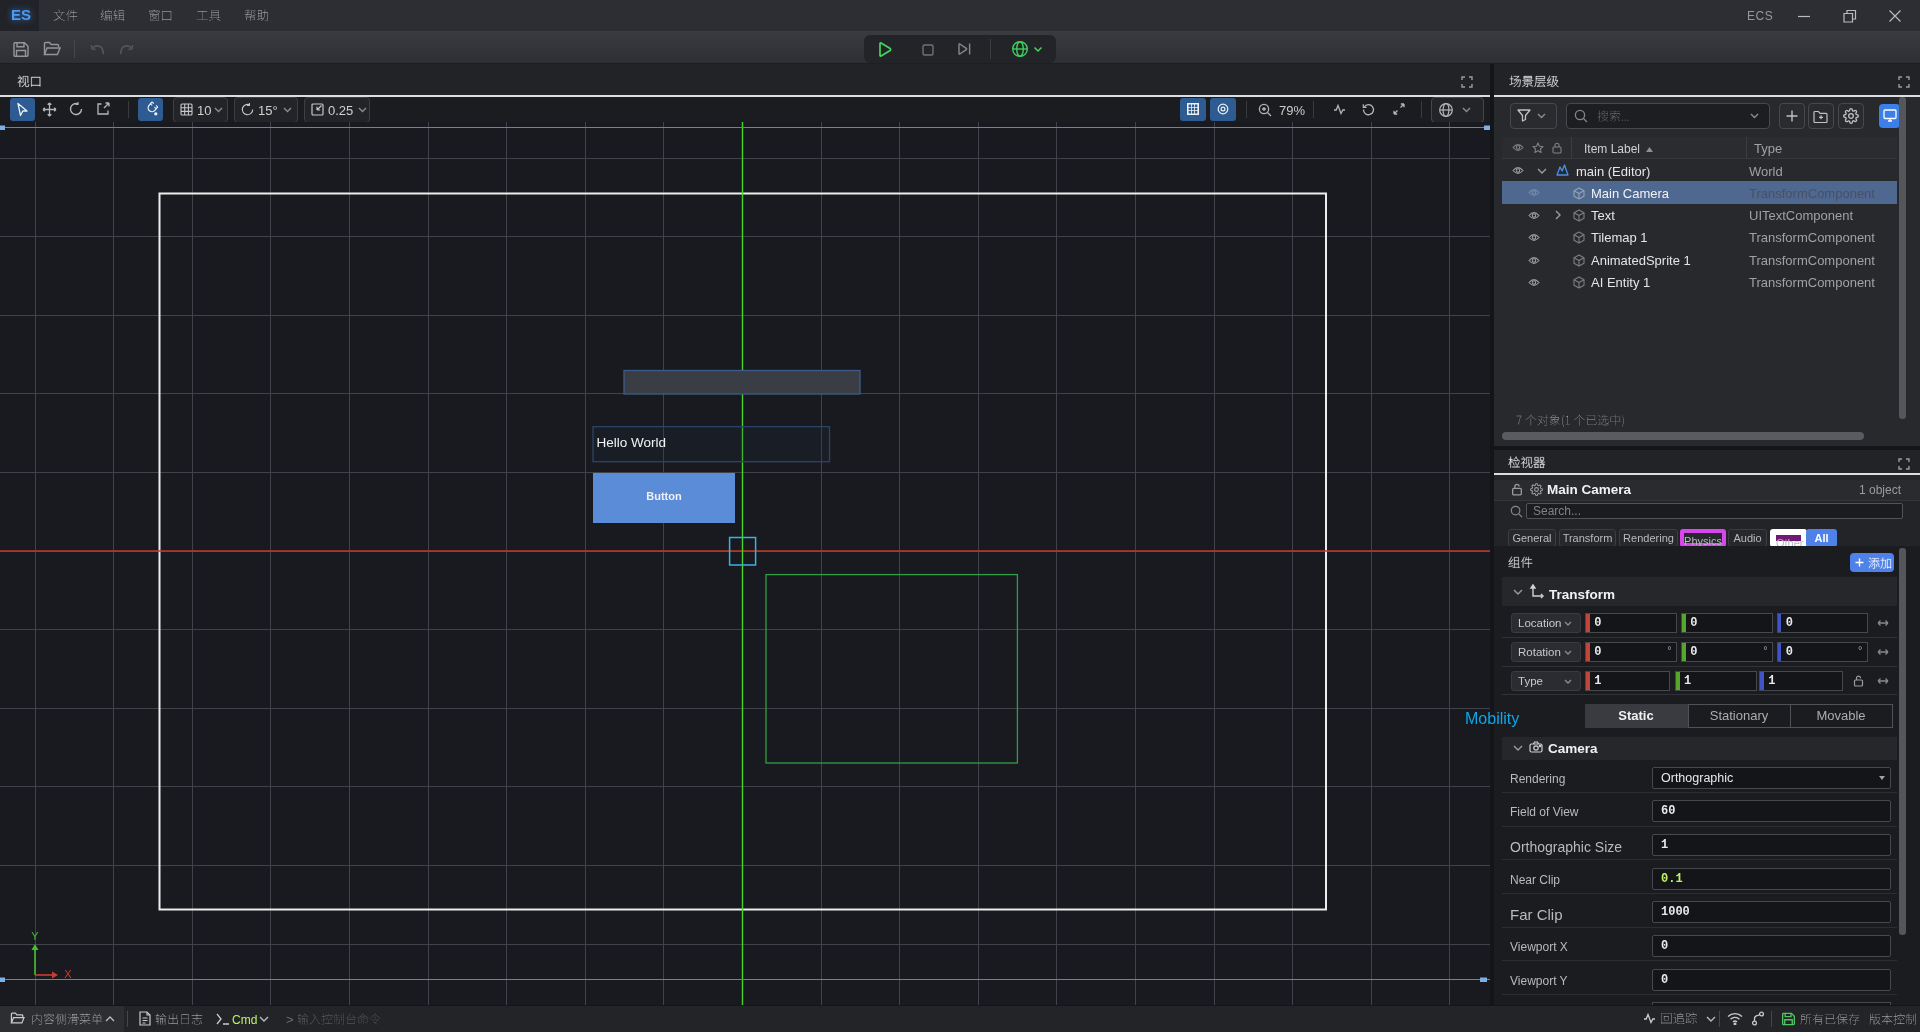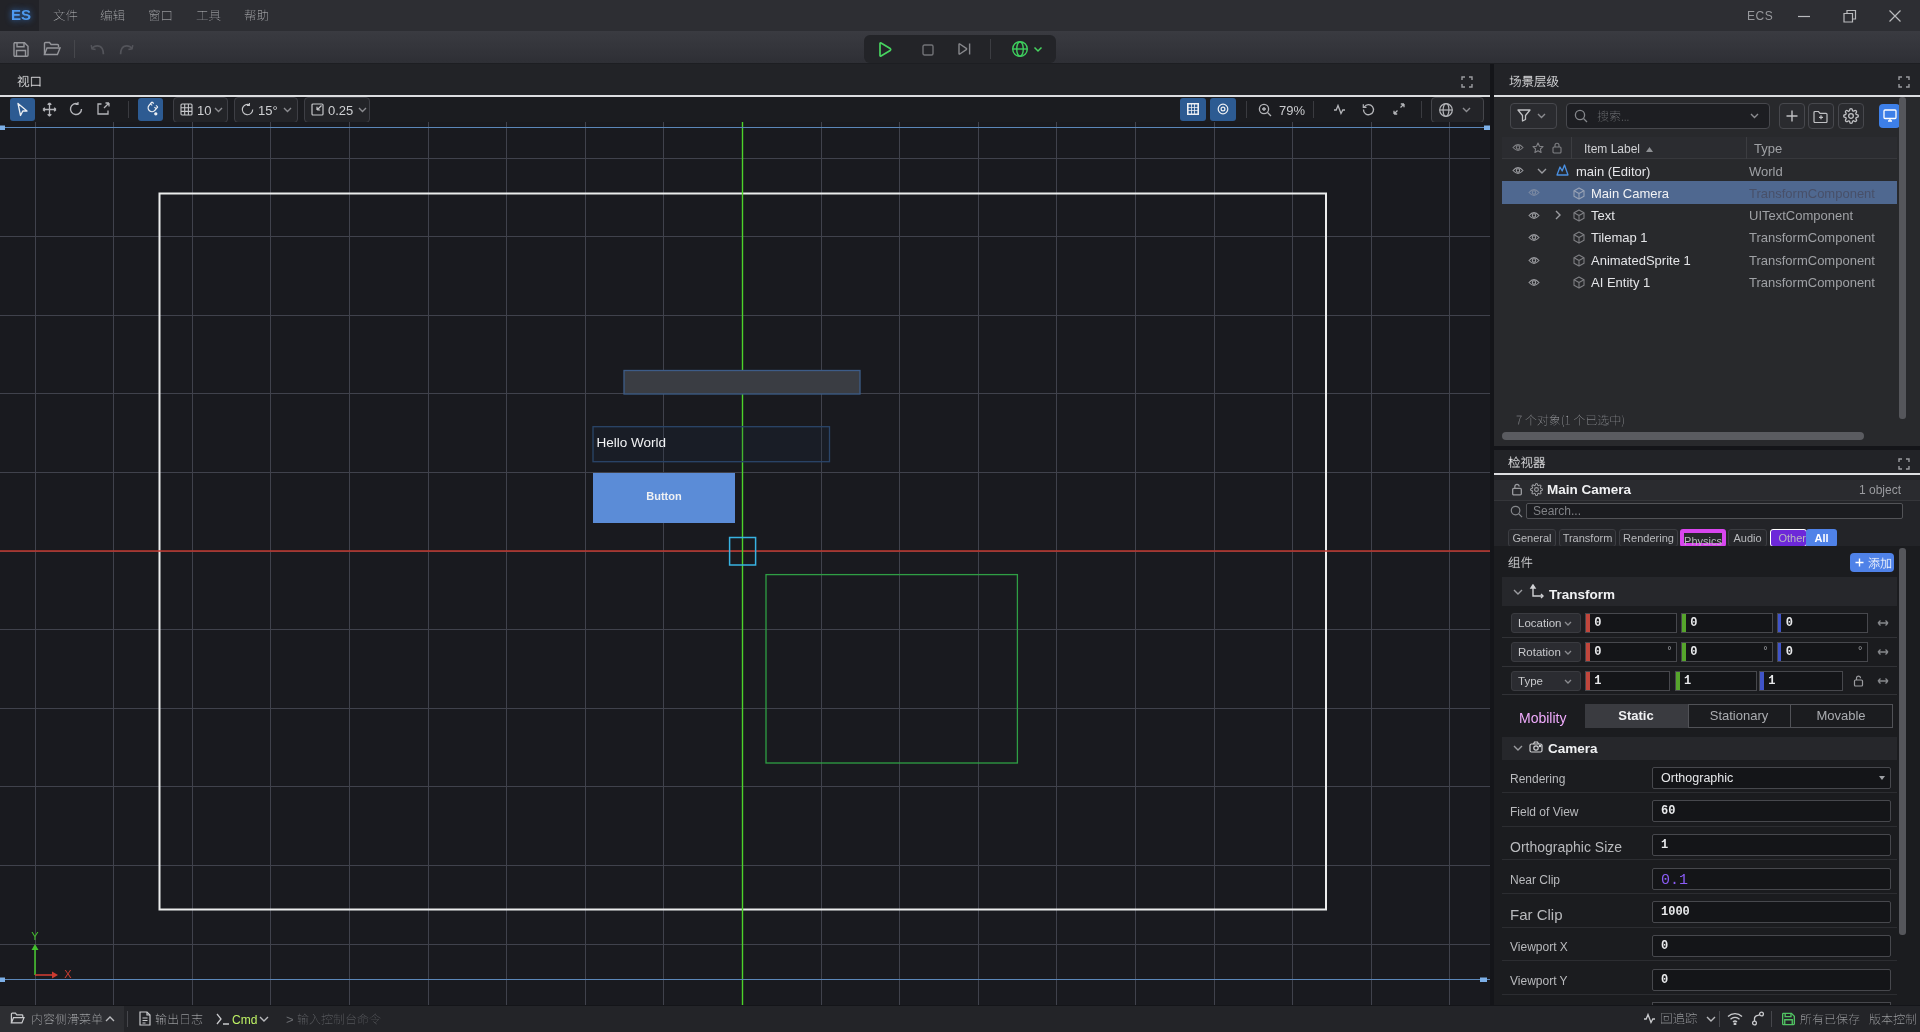--- a/index.html
+++ b/index.html
@@ -359,21 +359,21 @@
     <circle cx="6" cy="6" r="4.6"></circle>
     <path d="M9.5 9.5 13 13"></path>
   </svg>
 <div class="abs" style="left:1526px;top:503px;width:377px;height:16px;background:#1b1c20;border:1px solid #525357;border-radius:2px"></div>
 <div class="txt" style="left:1533px;top:504px;font-size:12px;color:#808286">Search...</div>
 <div class="abs" style="left:1508px;top:529px;width:48px;height:18px;background:#27282c;border:1px solid #3c3d42;border-radius:3px;color:#b9babd;font-size:11px;text-align:center;line-height:17px">General</div>
 <div class="abs" style="left:1559px;top:529px;width:57px;height:18px;background:#27282c;border:1px solid #3c3d42;border-radius:3px;color:#b9babd;font-size:11px;text-align:center;line-height:17px">Transform</div>
 <div class="abs" style="left:1619px;top:529px;width:59px;height:18px;background:#27282c;border:1px solid #3c3d42;border-radius:3px;color:#b9babd;font-size:11px;text-align:center;line-height:17px">Rendering</div>
 <div class="abs" style="left:1680px;top:529px;width:46px;height:18px;background:#27282c;border:4px solid #d946ef;border-radius:3px;color:#b9babd;font-size:11px;text-align:center;line-height:17px">Physics</div>
 <div class="abs" style="left:1728px;top:529px;width:39px;height:18px;background:#27282c;border:1px solid #3c3d42;border-radius:3px;color:#b9babd;font-size:11px;text-align:center;line-height:17px">Audio</div>
-<div class="abs" style="left:1770px;top:529px;width:37px;height:18px;background:#6d28d9;border:1px solid #ffffff;border-radius:3px;color:#b9babd;font-size:11px;text-align:right;line-height:17px">Other</div>
+<div class="abs" style="left:1770px;top:529px;width:37px;height:18px;background:#701a75;border:6px solid #ffffff;border-radius:3px;color:#b9babd;font-size:11px;text-align:left;line-height:17px">Other</div>
 <div class="abs" style="left:1806px;top:529px;width:31px;height:18px;background:#4f82e8;border-radius:3px;color:#fff;font-size:11px;font-weight:bold;text-align:center;line-height:18px">All</div>
 <div class="abs" style="left:1494px;top:546px;width:426px;height:459px;background:#1b1c1f"></div>
 <svg style="position:absolute;left:1508px;top:556px" width="26" height="15" viewBox="0 0 26 15">
     <path d="M4.7 11.2H11.9V11.6H4.7ZM6.2 4.5H10.6V4.8H6.2ZM6.2 7.8H10.6V8.2H6.2ZM6.1 1.2H10.7V11.4H10.4V1.6H6.5V11.4H6.1ZM0.9 8.6Q0.8 8.5 0.8 8.4Q0.8 8.3 0.8 8.3Q0.7 8.2 0.7 8.1Q0.9 8.1 1.1 7.9Q1.4 7.7 1.7 7.3Q1.9 7.1 2.2 6.7Q2.5 6.3 3 5.8Q3.4 5.2 3.8 4.6Q4.3 4 4.7 3.3L5.1 3.5Q4.2 4.9 3.2 6.1Q2.2 7.4 1.2 8.3V8.3Q1.2 8.3 1.2 8.3Q1.1 8.3 1 8.4Q1 8.4 0.9 8.5Q0.9 8.5 0.9 8.6ZM0.9 8.6V8.2L1.1 8L4.9 7.3Q4.9 7.3 4.9 7.4Q4.9 7.5 5 7.6Q3.6 7.9 2.8 8.1Q2.1 8.2 1.7 8.3Q1.2 8.4 1.1 8.5Q0.9 8.5 0.9 8.6ZM0.8 5.6Q0.8 5.5 0.7 5.5Q0.7 5.4 0.7 5.3Q0.7 5.2 0.6 5.2Q0.8 5.1 1 4.9Q1.2 4.7 1.4 4.4Q1.5 4.2 1.7 3.8Q2 3.4 2.3 2.9Q2.6 2.4 2.9 1.8Q3.2 1.2 3.5 0.7L3.8 0.8Q3.4 1.7 3 2.5Q2.5 3.3 2.1 4Q1.6 4.7 1.1 5.3V5.3Q1.1 5.3 1.1 5.3Q1 5.4 1 5.4Q0.9 5.5 0.8 5.5Q0.8 5.5 0.8 5.6ZM0.8 5.6V5.2L1.1 5.1L3.9 4.7Q3.9 4.8 3.9 4.9Q3.9 5 3.9 5.1Q2.9 5.2 2.3 5.3Q1.7 5.4 1.4 5.4Q1.1 5.5 1 5.5Q0.8 5.6 0.8 5.6ZM0.7 10.5Q1.2 10.4 1.9 10.2Q2.6 10.1 3.4 9.9Q4.2 9.7 5 9.5L5 9.9Q3.9 10.1 2.7 10.4Q1.6 10.7 0.7 10.9Z M20.3 0.8H20.6V11.9H20.3ZM18.1 1.2 18.4 1.2Q18.3 2.2 18 3Q17.8 3.8 17.5 4.6Q17.2 5.3 16.8 5.9Q16.8 5.8 16.7 5.8Q16.6 5.8 16.6 5.7Q16.5 5.7 16.5 5.6Q16.9 5.1 17.2 4.4Q17.5 3.7 17.7 2.9Q17.9 2 18.1 1.2ZM17.8 3.3H23.7V3.7H17.7ZM16.5 7H24.2V7.4H16.5ZM16.2 0.7 16.5 0.8Q16.1 1.8 15.6 2.8Q15.1 3.8 14.6 4.7Q14 5.5 13.3 6.2Q13.3 6.2 13.3 6.1Q13.2 6.1 13.2 6Q13.1 6 13.1 5.9Q13.7 5.3 14.3 4.4Q14.8 3.6 15.3 2.6Q15.8 1.7 16.2 0.7ZM14.9 3.6 15.2 3.3 15.2 3.3V11.8H14.9Z" fill="#dfe0e3" stroke="#dfe0e3" stroke-width="0.35"></path>
   </svg>
 <div class="abs" style="left:1850px;top:553px;width:44px;height:19px;background:#4f82e8;border-radius:4px"></div>
 <svg class="abs" style="left:1855px;top:558px" width="9" height="9" viewBox="0 0 9 9" fill="none" stroke="#fff" stroke-width="1.4">
     <path d="M4.5 0.5v8M0.5 4.5h8"></path>
   </svg>
 <svg style="position:absolute;left:1868px;top:557px" width="25" height="14" viewBox="0 0 25 14">
@@ -443,21 +443,21 @@
 <div class="abs" style="left:1760.3px;top:672px;width:3.5px;height:18px;background:#4054c8"></div>
 <div class="txt" style="left:1768.3px;top:674px;font-size:12px;font-weight:bold;font-family:'Liberation Mono',monospace;color:#e8e9eb">1</div>
 <svg class="abs" style="left:1853px;top:675px" width="11" height="12" viewBox="0 0 10 12" fill="none" stroke="#9b9ca0" stroke-width="1.2">
     <rect x="1" y="5" width="8" height="6" rx="1"></rect>
     <path d="M3 5V3.2a2 2 0 0 1 4 0"></path>
   </svg>
 <svg class="abs" style="left:1876px;top:676px" width="14" height="10" viewBox="0 0 14 10" fill="none" stroke="#86888c" stroke-width="1.3">
     <path d="M2 5h10M2 5l2.5-2.5M2 5l2.5 2.5M12 5l-2.5-2.5M12 5l-2.5 2.5"></path>
   </svg>
 <div class="abs" style="left:1502px;top:694px;width:395px;height:1px;background:#313236"></div>
-<div class="txt" style="left:1519px;top:710px;font-size:14px;color:#f0abfc">Mobility</div>
+<div class="txt" style="left:1465px;top:710px;font-size:16px;color:#0ea5e9">Mobility</div>
 <div class="abs" style="left:1585px;top:704px;width:308px;height:24px;border:1px solid #515257"></div>
 <div class="abs" style="left:1585px;top:704px;width:103px;height:24px;background:#3a3b40"></div>
 <div class="abs" style="left:1688px;top:704px;width:1px;height:24px;background:#515257"></div>
 <div class="abs" style="left:1790px;top:704px;width:1px;height:24px;background:#515257"></div>
 <div class="txt" style="left:1636px;top:708px;font-size:13px;font-weight:bold;color:#f0f1f3;transform:translateX(-50%)">Static</div>
 <div class="txt" style="left:1739px;top:708px;font-size:13px;color:#aaacb0;transform:translateX(-50%)">Stationary</div>
 <div class="txt" style="left:1841px;top:708px;font-size:13px;color:#aaacb0;transform:translateX(-50%)">Movable</div>
 <div class="abs" style="left:1502px;top:737px;width:395px;height:23px;background:#26272b"></div>
 <svg class="abs" style="left:1513px;top:745px" width="10" height="6" viewBox="0 0 10 6" fill="none" stroke="#9b9ca0" stroke-width="1.4">
     <path d="M1 1l4 4 4-4"></path>
@@ -478,21 +478,21 @@
 <div class="txt" style="left:1510px;top:805.2px;font-size:12px;color:#b9babd">Field of View</div>
 <div class="abs" style="left:1652px;top:800.2px;width:239px;height:22px;background:#141518;border:1px solid #47484d;border-radius:2px"></div>
 <div class="txt" style="left:1661px;top:804.2px;font-size:12px;font-weight:bold;font-family:'Liberation Mono',monospace;color:#e8e9eb">60</div>
 <div class="abs" style="left:1502px;top:791.9000000000001px;width:395px;height:1px;background:#2c2d31"></div>
 <div class="txt" style="left:1510px;top:838.9px;font-size:14px;color:#b9babd">Orthographic Size</div>
 <div class="abs" style="left:1652px;top:833.9px;width:239px;height:22px;background:#141518;border:1px solid #47484d;border-radius:2px"></div>
 <div class="txt" style="left:1661px;top:837.9px;font-size:12px;font-weight:bold;font-family:'Liberation Mono',monospace;color:#e8e9eb">1</div>
 <div class="abs" style="left:1502px;top:825.6px;width:395px;height:1px;background:#2c2d31"></div>
 <div class="txt" style="left:1510px;top:872.5px;font-size:12px;color:#b9babd">Near Clip</div>
 <div class="abs" style="left:1652px;top:867.5px;width:239px;height:22px;background:#141518;border:1px solid #47484d;border-radius:2px"></div>
-<div class="txt" style="left:1661px;top:871.5px;font-size:15px;font-weight:normal;font-family:'Liberation Mono',monospace;color:#8b5cf6">0.1</div>
+<div class="txt" style="left:1661px;top:871.5px;font-size:12px;font-weight:bold;font-family:'Liberation Mono',monospace;color:#bef264">0.1</div>
 <div class="abs" style="left:1502px;top:859.2px;width:395px;height:1px;background:#2c2d31"></div>
 <div class="txt" style="left:1510px;top:906.2px;font-size:15px;color:#b9babd">Far Clip</div>
 <div class="abs" style="left:1652px;top:901.2px;width:239px;height:22px;background:#141518;border:1px solid #47484d;border-radius:2px"></div>
 <div class="txt" style="left:1661px;top:905.2px;font-size:12px;font-weight:bold;font-family:'Liberation Mono',monospace;color:#e8e9eb">1000</div>
 <div class="abs" style="left:1502px;top:892.9000000000001px;width:395px;height:1px;background:#2c2d31"></div>
 <div class="txt" style="left:1510px;top:939.8px;font-size:12px;color:#b9babd">Viewport X</div>
 <div class="abs" style="left:1652px;top:934.8px;width:239px;height:22px;background:#141518;border:1px solid #47484d;border-radius:2px"></div>
 <div class="txt" style="left:1661px;top:938.8px;font-size:12px;font-weight:bold;font-family:'Liberation Mono',monospace;color:#e8e9eb">0</div>
 <div class="abs" style="left:1502px;top:926.5px;width:395px;height:1px;background:#2c2d31"></div>
 <div class="txt" style="left:1510px;top:973.5px;font-size:12px;color:#b9babd">Viewport Y</div>

